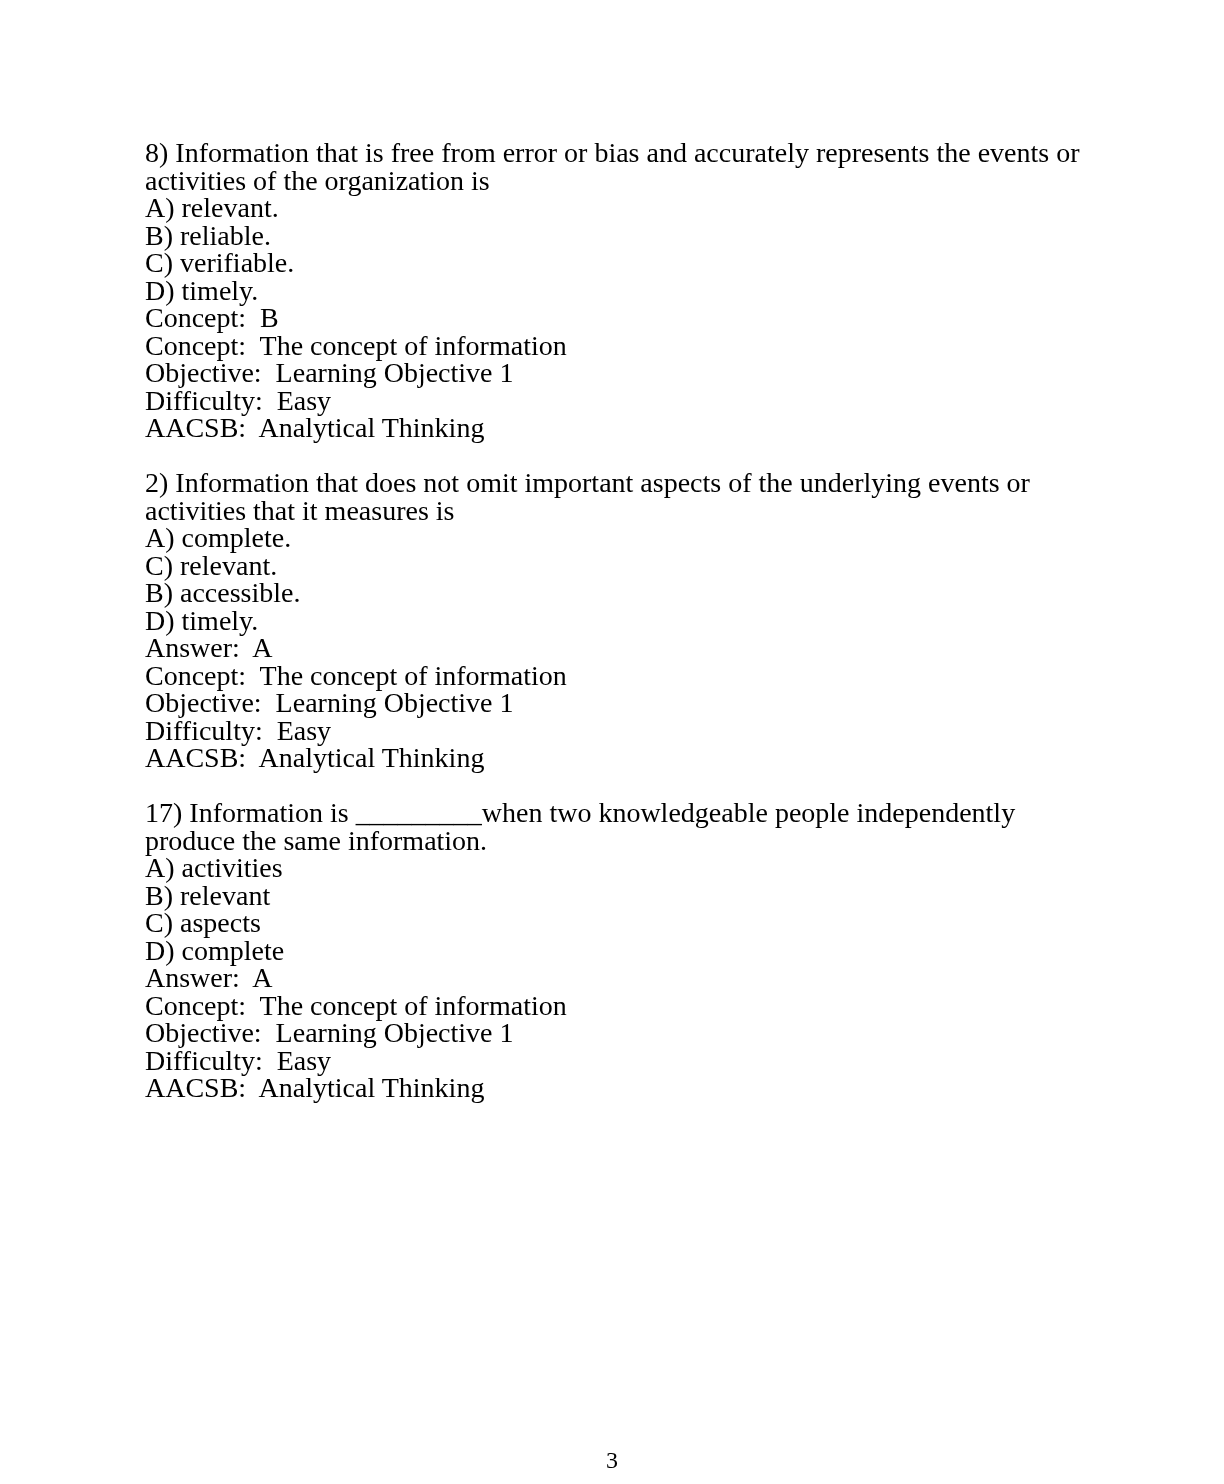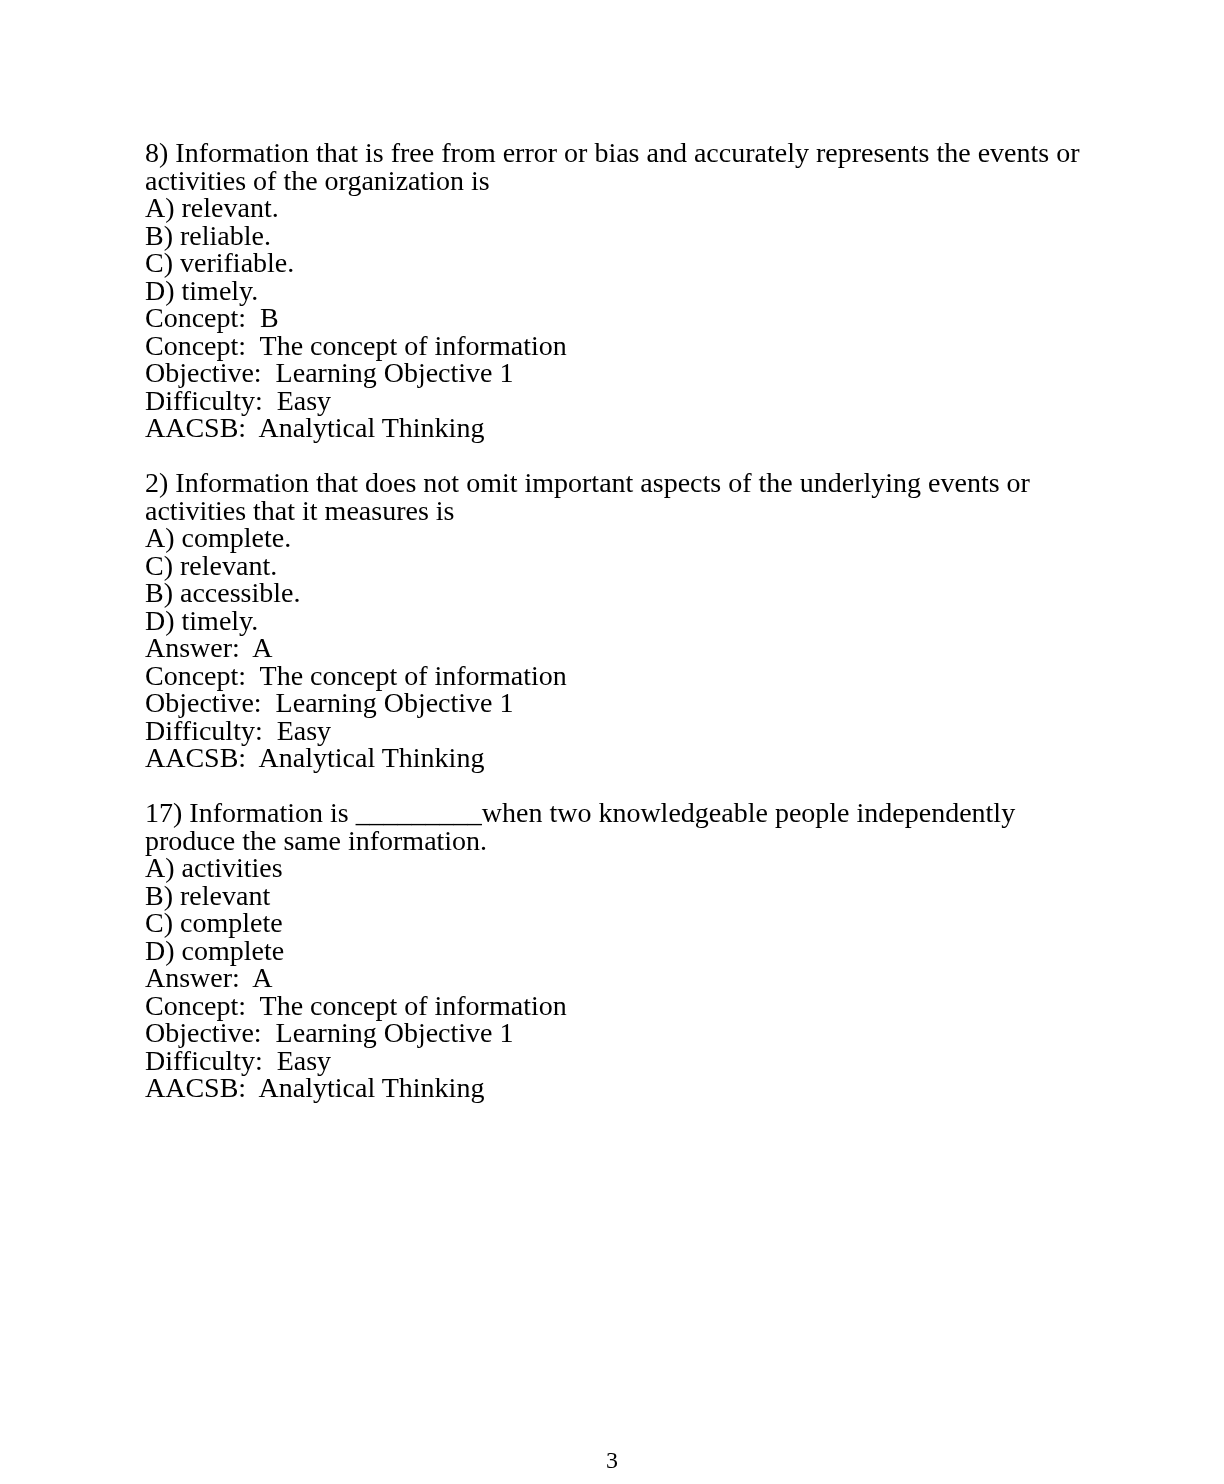--- a/index.html
+++ b/index.html
@@ -71,21 +71,21 @@
       <p class="line">Concept:  The concept of information</p>
       <p class="line">Objective:  Learning Objective 1</p>
       <p class="line">Difficulty:  Easy</p>
       <p class="line">AACSB:  Analytical Thinking</p>
     </section>
 
     <section class="question">
       <p class="line">17) Information is _________when two knowledgeable people independently produce the same information.</p>
       <p class="line">A) activities</p>
       <p class="line">B) relevant</p>
-      <p class="line">C) complete</p>
+      <p class="line">C) aspects</p>
       <p class="line">D) complete</p>
       <p class="line">Answer:  A</p>
       <p class="line">Concept:  The concept of information</p>
       <p class="line">Objective:  Learning Objective 1</p>
       <p class="line">Difficulty:  Easy</p>
       <p class="line">AACSB:  Analytical Thinking</p>
     </section>
 
   </div>
 

